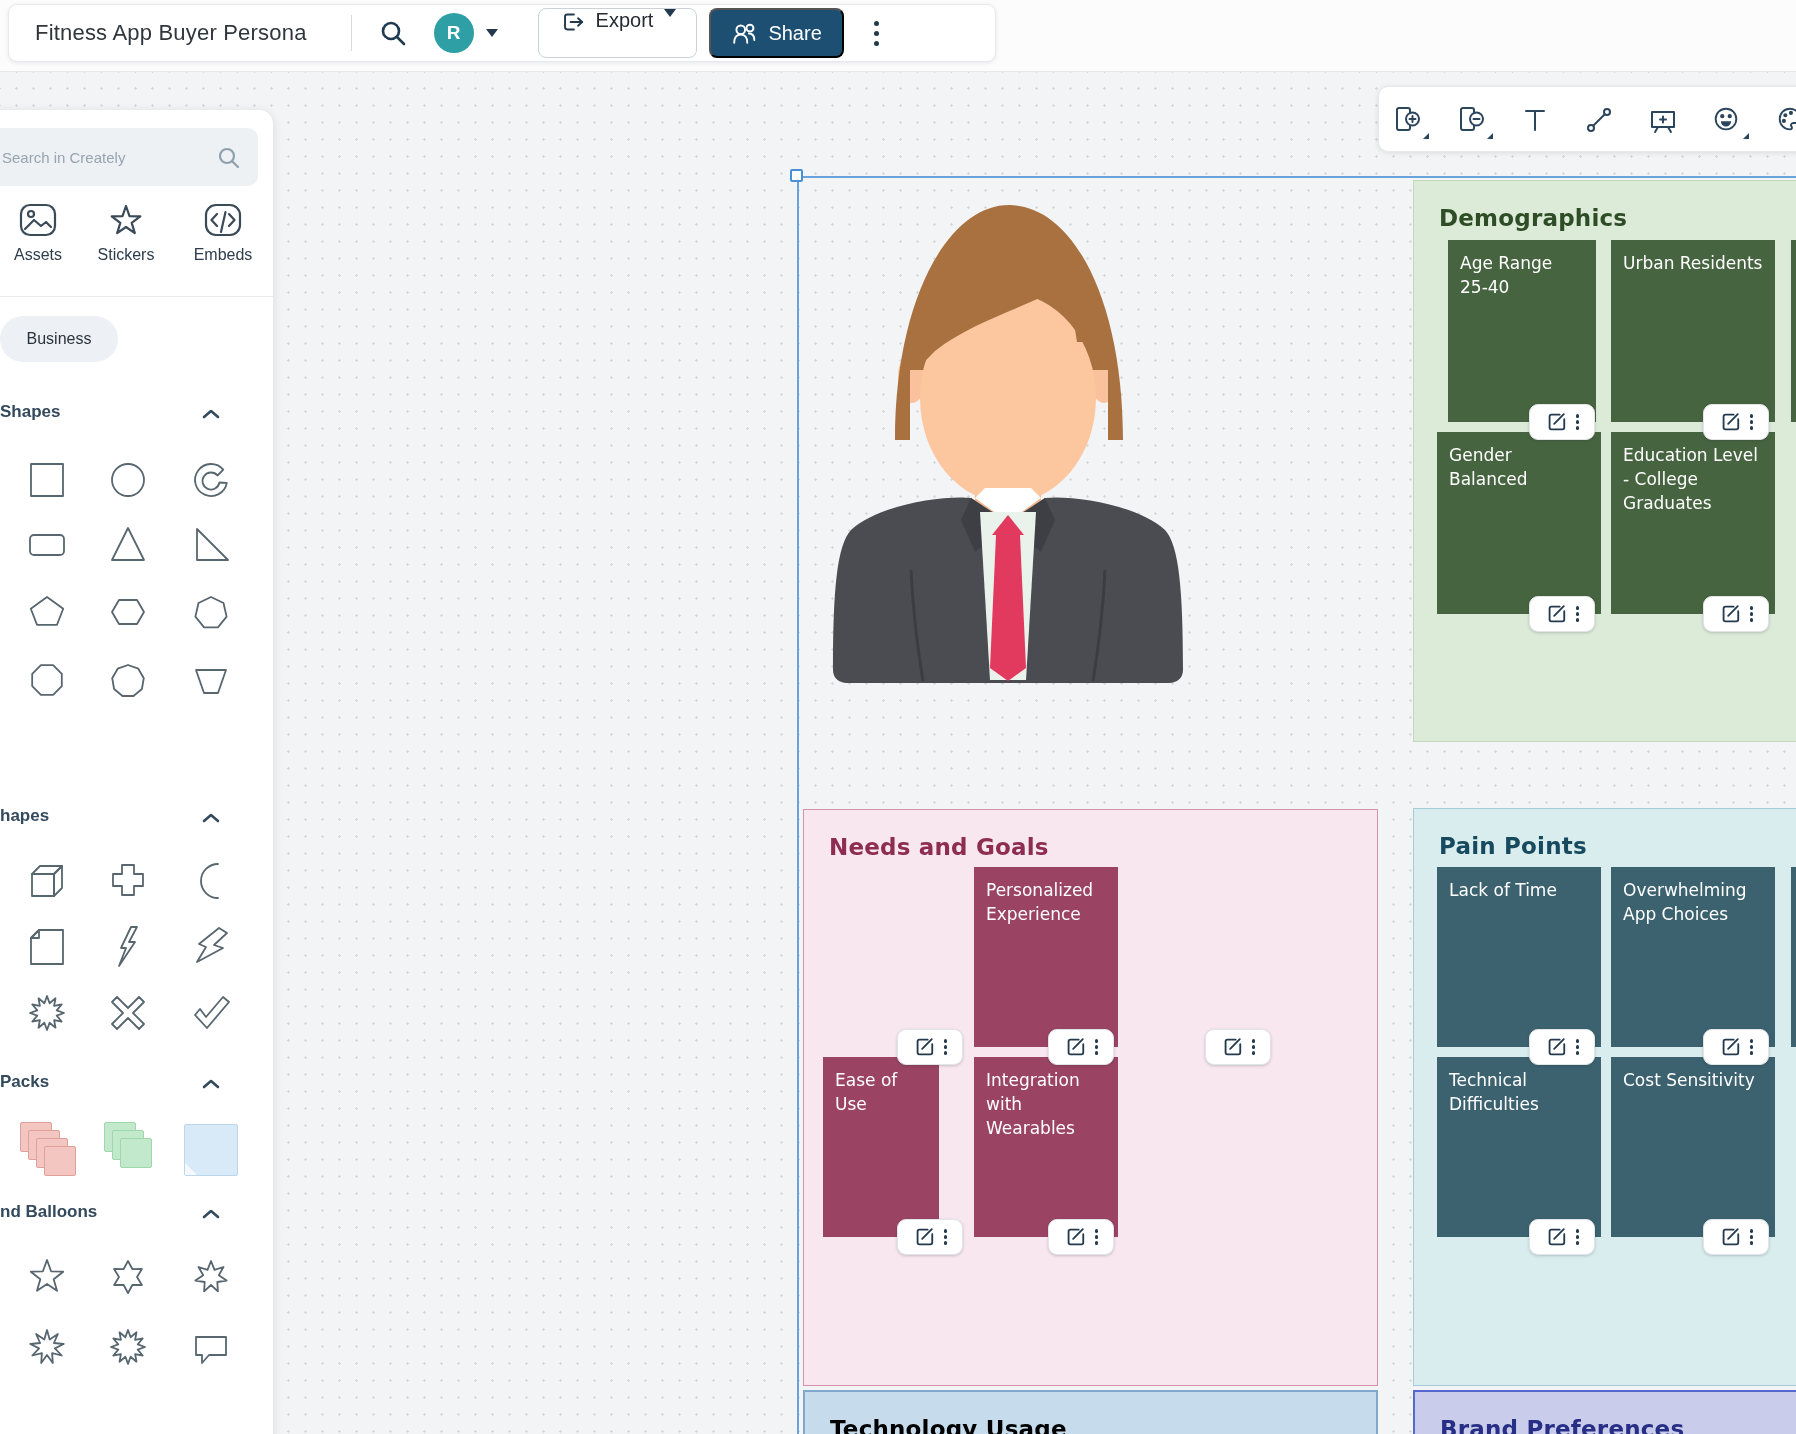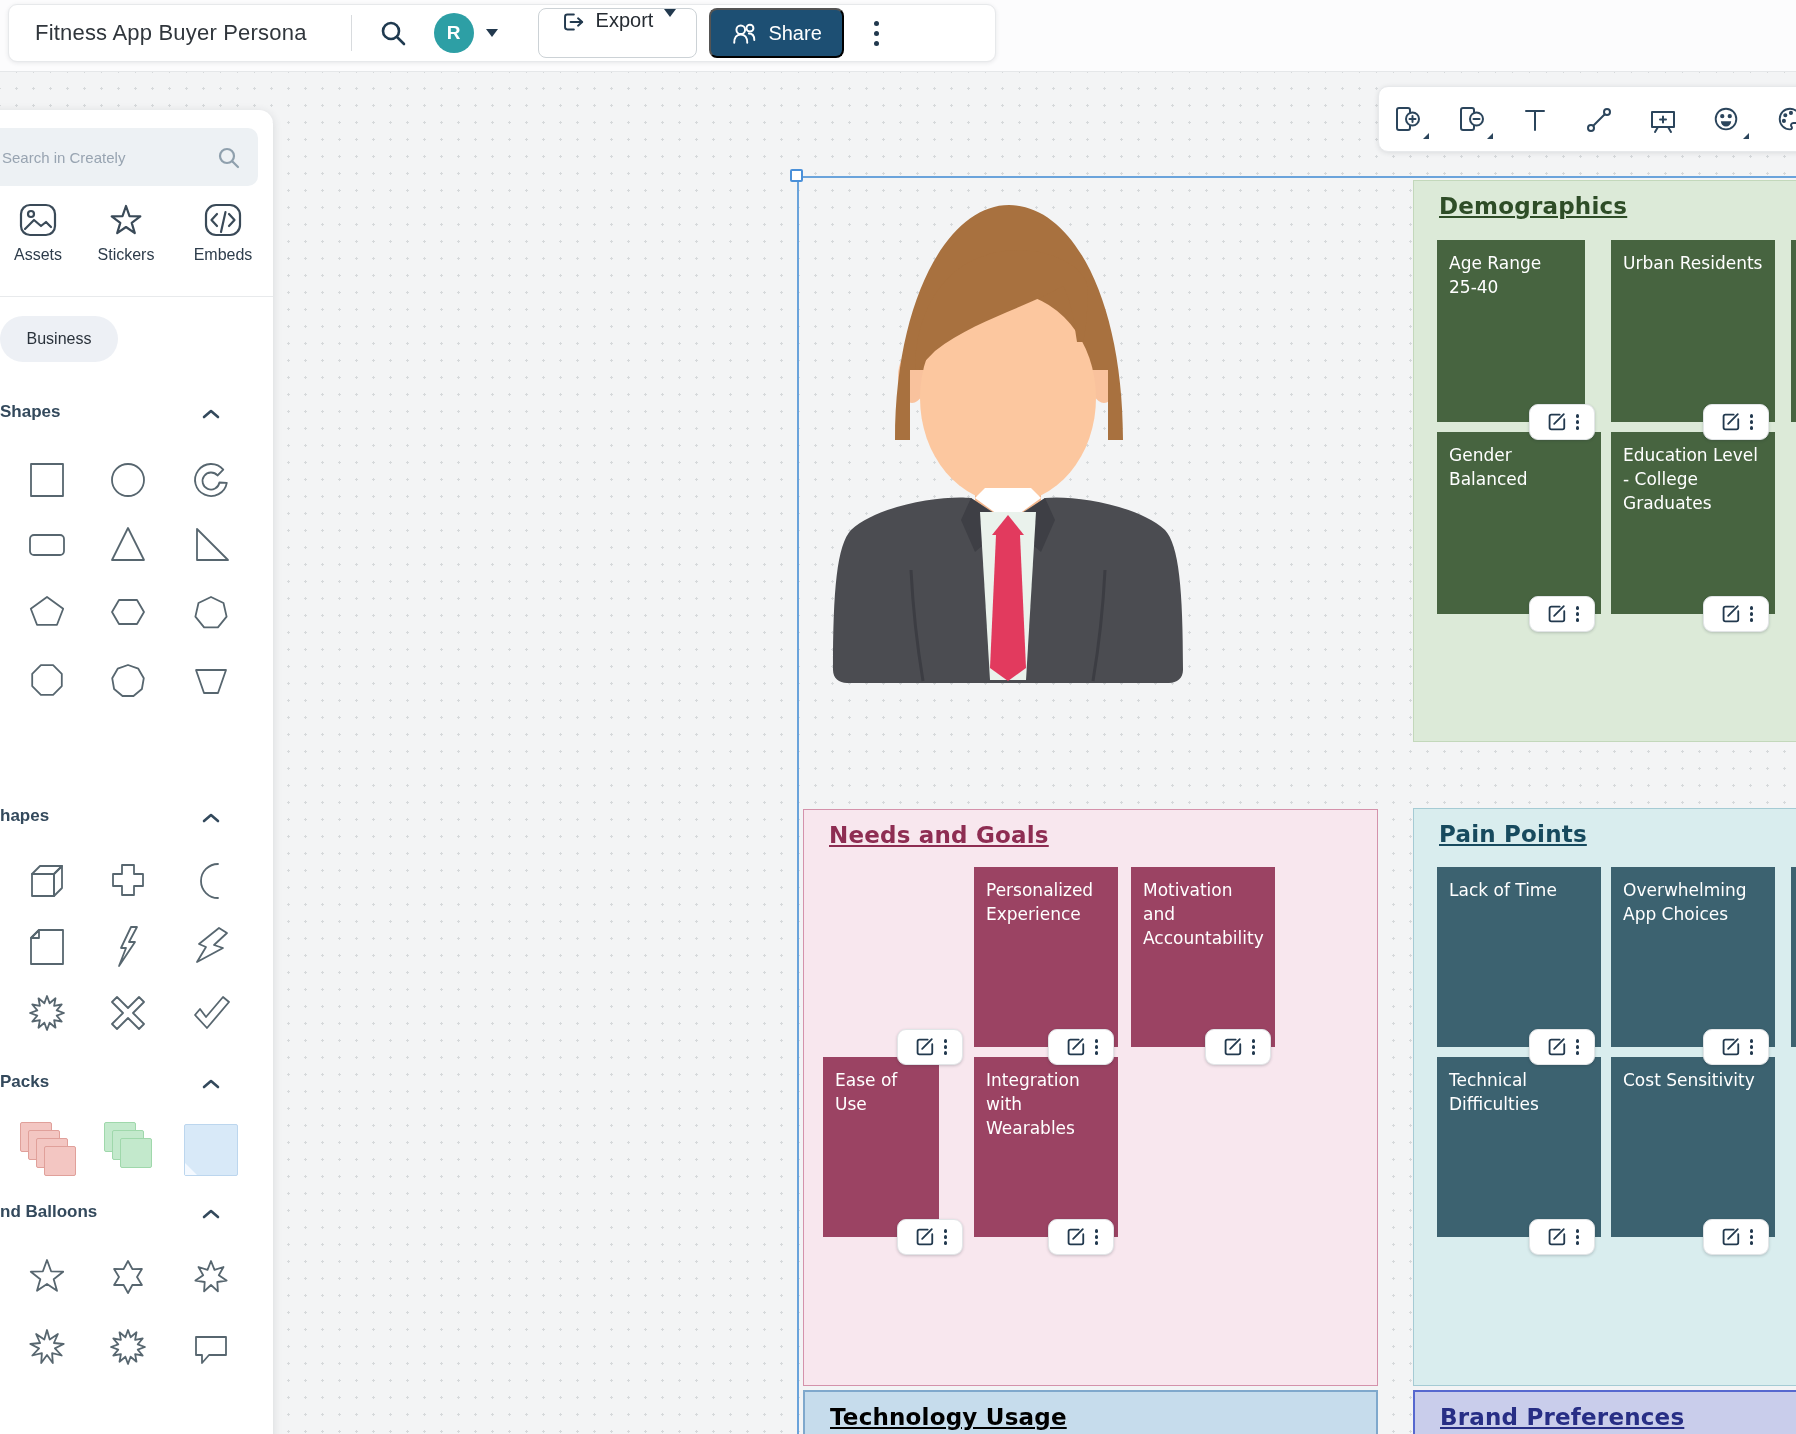--- a/index.html
+++ b/index.html
@@ -63,21 +63,21 @@
   .bluenote::after { content:""; position:absolute; left:0; bottom:0; border-style:solid; border-width:12px 0 0 12px;
                      border-color:transparent transparent transparent #f4f9ff; }
 
   
   .sel-h { left:797px; top:176px; width:999px; height:0; border-top:2px solid #6aa3db; }
   .sel-v { left:797px; top:176px; width:0; height:1258px; border-left:2px solid #6aa3db; }
   .sel-handle { left:790px; top:169px; width:13px; height:13px; background:#fff; border:2px solid #4a90d9; border-radius:2px; }
 
   
   .panel { position:absolute; }
-  .panel .title { position:absolute; left:25px; top:12px; font-family:"DejaVu Sans",sans-serif; font-weight:700; font-size:23px; letter-spacing:.2px;text-decoration:underline; }
+  .panel .title { position:absolute; left:25px; top:24px; font-family:"DejaVu Sans",sans-serif; font-weight:700; font-size:23px; letter-spacing:.2px; }
   .pcard { position:absolute; color:#fff; font-family:"DejaVu Sans",sans-serif; font-size:17px; line-height:1.42;
            padding:11px 12px; font-weight:500; }
   .panel-demo { left:1413px; top:180px; width:423px; height:562px; background:#dcead8; border:1px solid #c3d8bb; }
   .panel-demo .title { color:#2e4d27; }
   .panel-demo .pcard { background:#476440; }
   .panel-needs { left:803px; top:809px; width:575px; height:577px; background:#f8e7ee; border:1px solid #d492ab; }
   .panel-needs .title { color:#8e2d52; }
   .panel-needs .pcard { background:#9b4363; }
   .panel-pain { left:1413px; top:808px; width:423px; height:578px; background:#d9edee; border:1px solid #a5cbd4; }
   .panel-pain .title { color:#174a5e; }
@@ -370,21 +370,21 @@
     <polygon points="157,322 213,322 203,490 167,490" fill="#eaf2ec"></polygon>
     <polygon points="185,325 201,345 169,345" fill="#e23a5e"></polygon>
     <polygon points="173,345 197,345 203,478 185,491 167,478" fill="#e23a5e"></polygon>
     <path d="M88 380 C90 420 94 455 100 491" stroke="#3c3d43" stroke-width="3" fill="none"></path>
     <path d="M282 380 C280 420 276 455 270 491" stroke="#3c3d43" stroke-width="3" fill="none"></path>
   </svg>
 </div>
 
 <div class="panel panel-demo">
   <div class="title">Demographics</div>
-  <div class="pcard" style="left:23px;top:59px;width:148px;height:182px"><span>Age Range 25-40</span></div>
+  <div class="pcard" style="left:34px;top:59px;width:148px;height:182px"><span>Age Range 25-40</span></div>
   <div class="pcard" style="left:197px;top:59px;width:164px;height:182px"><span>Urban Residents</span></div>
   <div class="pcard" style="left:23px;top:251px;width:164px;height:182px"><span>Gender Balanced</span></div>
   <div class="pcard" style="left:197px;top:251px;width:164px;height:182px"><span>Education Level - College Graduates</span></div>
   <div class="pcard" style="left:377px;top:59px;width:164px;height:182px"></div>
   <div class="pill" style="left:115px;top:223px">
     <svg width="22" height="22" viewBox="0 0 24 24">
         <path d="M16 4 h-9 a2 2 0 0 0 -2 2 v12 a2 2 0 0 0 2 2 h12 a2 2 0 0 0 2 -2 v-9"></path>
         <path d="M10 14 L20.5 3.5"></path>
       </svg>
     <span class="mini-kebab">
@@ -424,21 +424,20 @@
         <i></i>
         <i></i>
         <i></i>
       </span>
   </div>
 </div>
 
 <div class="panel panel-needs">
   <div class="title">Needs and Goals</div>
   <div class="pcard" style="left:170px;top:57px;width:144px;height:180px"><span>Personalized Experience</span></div>
-  <div class="pcard" style="left:327px;top:57px;width:144px;height:180px"><span>Motivation and Accountability</span></div>
   <div class="pcard" style="left:19px;top:247px;width:116px;height:180px"><span>Ease of Use</span></div>
   <div class="pcard" style="left:170px;top:247px;width:144px;height:180px"><span>Integration with Wearables</span></div>
   <div class="pill" style="left:93px;top:219px">
     <svg width="22" height="22" viewBox="0 0 24 24">
         <path d="M16 4 h-9 a2 2 0 0 0 -2 2 v12 a2 2 0 0 0 2 2 h12 a2 2 0 0 0 2 -2 v-9"></path>
         <path d="M10 14 L20.5 3.5"></path>
       </svg>
     <span class="mini-kebab">
         <i></i>
         <i></i>

